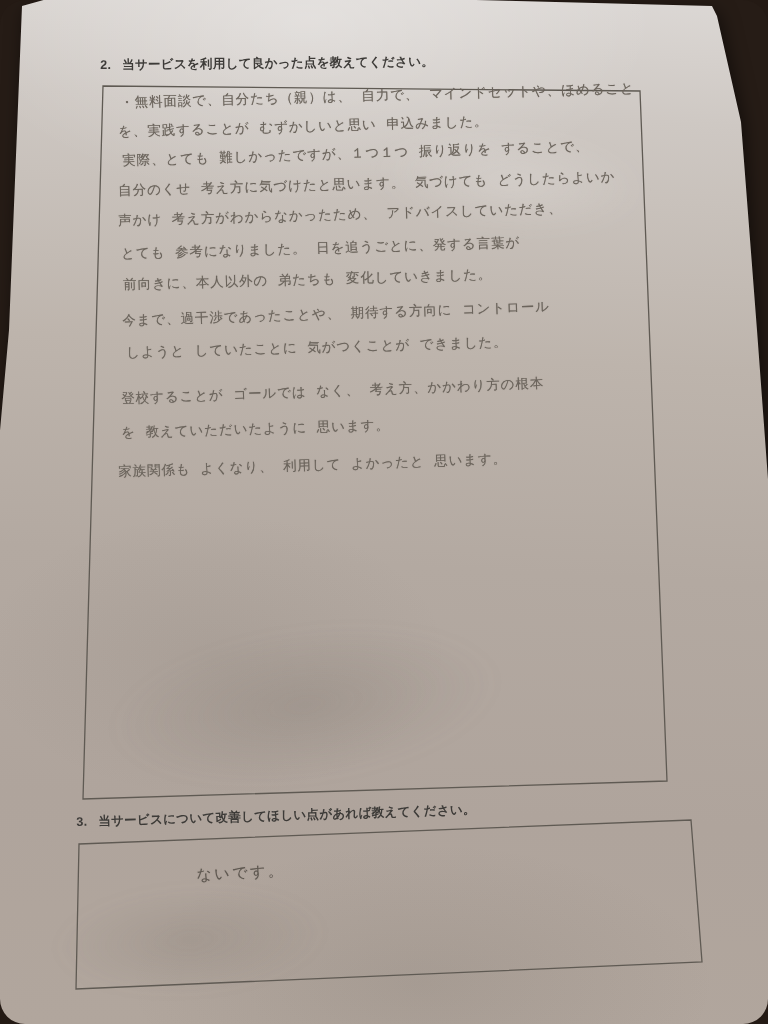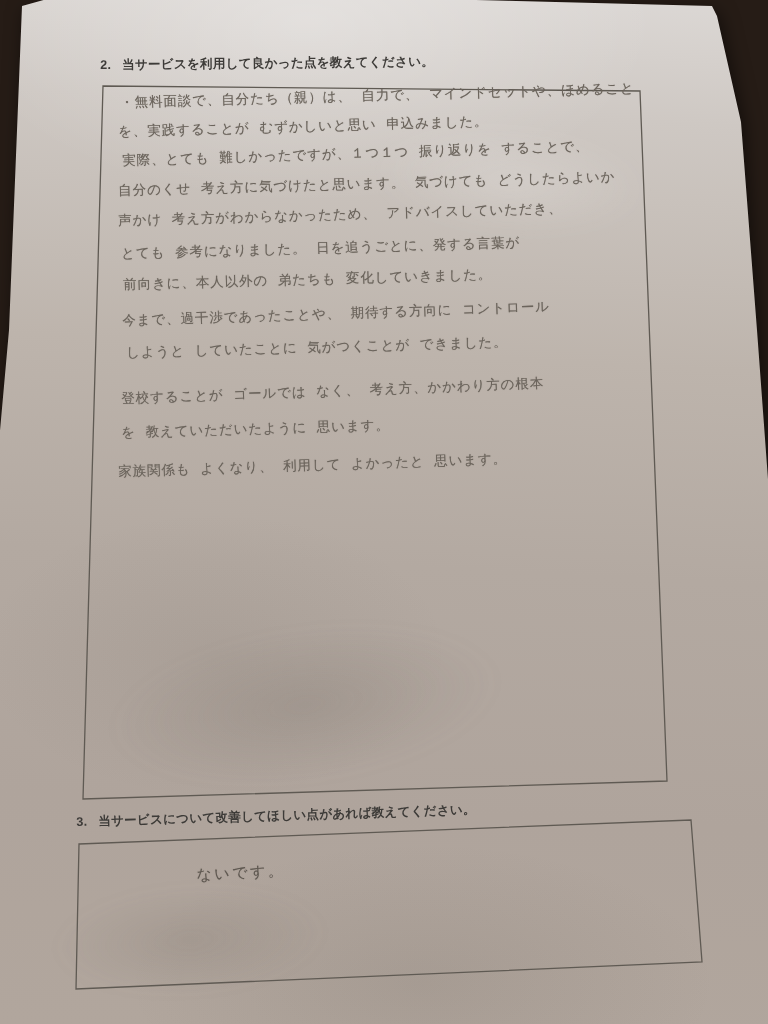--- a/index.html
+++ b/index.html
@@ -1,21 +1,21 @@
 <!DOCTYPE html>
 <html><head>
 <meta charset="utf-8">
 <style>
   html,body{margin:0;padding:0;}
   body{
     width:768px;height:1024px;overflow:hidden;
     font-family:"Liberation Sans",sans-serif;
     background:#241a14;
   }
-  .stage{position:relative;width:768px;height:1024px;overflow:hidden;}
+  .stage{position:relative;width:768px;height:1024px;overflow:hidden;border-radius:25px;}
 
   
   .wood{
     position:absolute;inset:0;
     background-color:#261c16;
     background-image:
       repeating-linear-gradient(96deg, rgba(0,0,0,0.40) 0 1px, transparent 1px 6px, rgba(150,105,60,0.22) 6px 8px, transparent 8px 13px),
       radial-gradient(ellipse 420px 300px at 100% 38%, rgba(125,82,45,0.55), transparent 70%),
       radial-gradient(ellipse 300px 220px at 0% 8%, rgba(82,58,38,0.50), transparent 72%),
       radial-gradient(ellipse 300px 180px at 96% 2%, rgba(60,58,55,0.55), transparent 70%),

